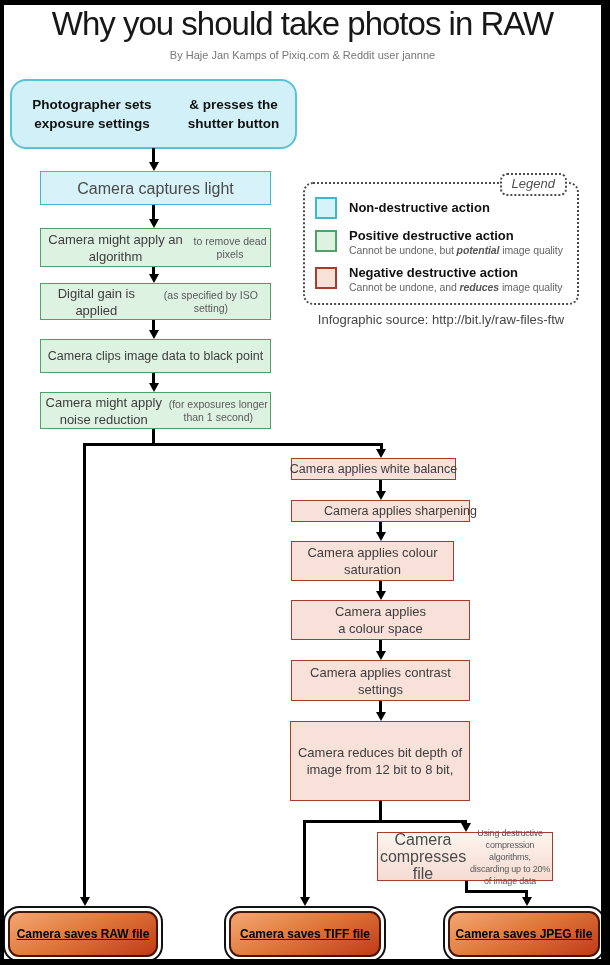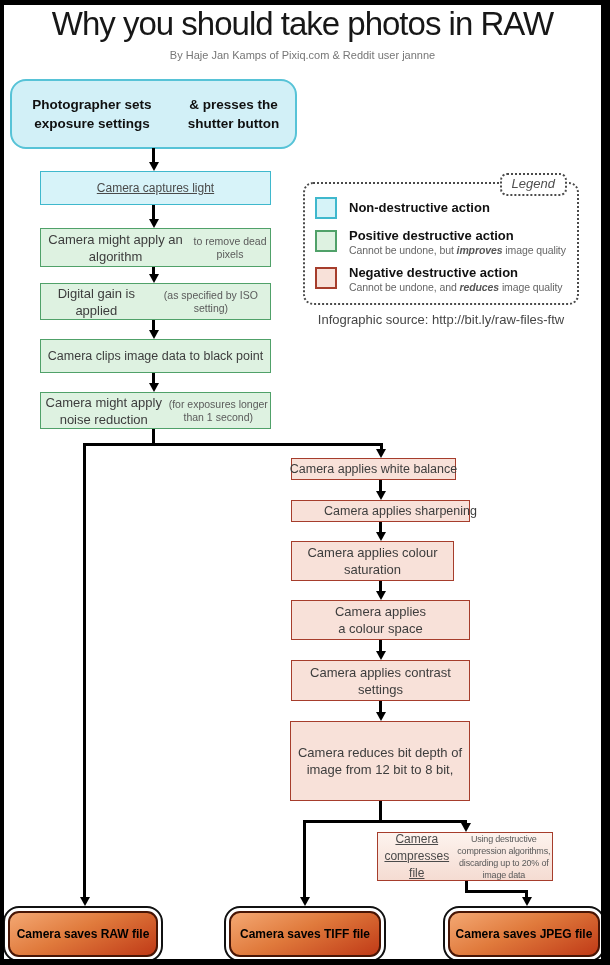--- a/index.html
+++ b/index.html
@@ -28,21 +28,21 @@
     align-items:center;justify-content:center;text-align:center;
   }
   .cyan{background:#d7f3f9;border:1.5px solid #3fb8cd;}
   .cyan.start{background:#d2f0f7;border:2px solid #57c3d7;border-radius:16px;}
   .green{background:#def2e1;border:1.5px solid #50a169;}
   .pink{background:#f8e1d9;border:1.5px solid #a63d2c;}
   .pinkgrad{background:linear-gradient(#fdf3ee,#f5dcd2);border:1.5px solid #a63d2c;}
 
   .start-l{font-size:13.5px;font-weight:bold;color:#101010;line-height:19px;}
   .main{font-size:13px;color:#3d3d3d;line-height:17px;white-space:pre-line;}
-  .main.big{font-size:12px;color:#4a4a4a;text-decoration:underline;}
+  .main.big{font-size:16px;color:#4a4a4a;}
   .main.tight{font-size:12.5px;white-space:nowrap;}
   .sub{font-size:10.5px;color:#5a5a5a;line-height:13px;white-space:pre-line;}
   .sub.tiny{font-size:9px;letter-spacing:-0.2px;line-height:12px;}
   .sub.mid{font-size:10px;line-height:13px;}
 
   
   .line{position:absolute;background:#000;}
   .head{position:absolute;width:0;height:0;border-left:5px solid transparent;
         border-right:5px solid transparent;border-top:9px solid #000;}
 
@@ -65,21 +65,21 @@
   .leg-sub b i{color:#555;}
 
   .source{
     position:absolute;left:281px;top:312px;width:320px;text-align:center;
     font-size:13px;color:#454545;
   }
 
   
   .out{
     position:absolute;box-sizing:border-box;border:2px solid #111;border-radius:16px;
-    background:#fff;padding:3px;
+    background:#fff;padding:3px;text-decoration:underline;
   }
   .out-inner{
     width:100%;height:100%;box-sizing:border-box;border:2px solid #471505;border-radius:11px;
     background:linear-gradient(155deg,#f4a873 0%,#e07a3c 45%,#c03a17 100%);
     display:flex;align-items:center;justify-content:center;
   }
   .out-label{font-size:12px;font-weight:bold;color:#000;white-space:nowrap;}
 </style>
 </head>
 <body>
@@ -113,21 +113,21 @@
     <div class="main">Camera might apply noise reduction</div>
     <div class="sub">(for exposures longer than 1 second)</div>
   </div>
 
   <div class="legend">
     <div class="legend-tab">Legend</div>
     <div class="swatch sw-cyan" style="left:10px;top:13px;"></div>
     <div class="leg-label" style="top:16px;">Non-destructive action</div>
     <div class="swatch sw-green" style="left:10px;top:46px;"></div>
     <div class="leg-label" style="top:44px;">Positive destructive action</div>
-    <div class="leg-sub" style="top:60px;"><span>Cannot be undone, but </span><b><i>improves</i></b><span> image quality</span></div>
+    <div class="leg-sub" style="top:60px;"><span>Cannot be undone, but </span><b><i>potential</i></b><span> image quality</span></div>
     <div class="swatch sw-pink" style="left:10px;top:83px;"></div>
     <div class="leg-label" style="top:81px;">Negative destructive action</div>
     <div class="leg-sub" style="top:97px;"><span>Cannot be undone, and </span><b><i>reduces</i></b><span> image quality</span></div>
   </div>
   <div class="source">Infographic source: http://bit.ly/raw-files-ftw</div>
 
   <div class="node pink" style="left:291px;top:458px;width:165px;height:22px;">
     <div class="main tight">Camera applies white balance</div>
   </div>
   <div class="node pink" style="left:291px;top:500px;width:179px;height:22px;padding-left:40px;">

